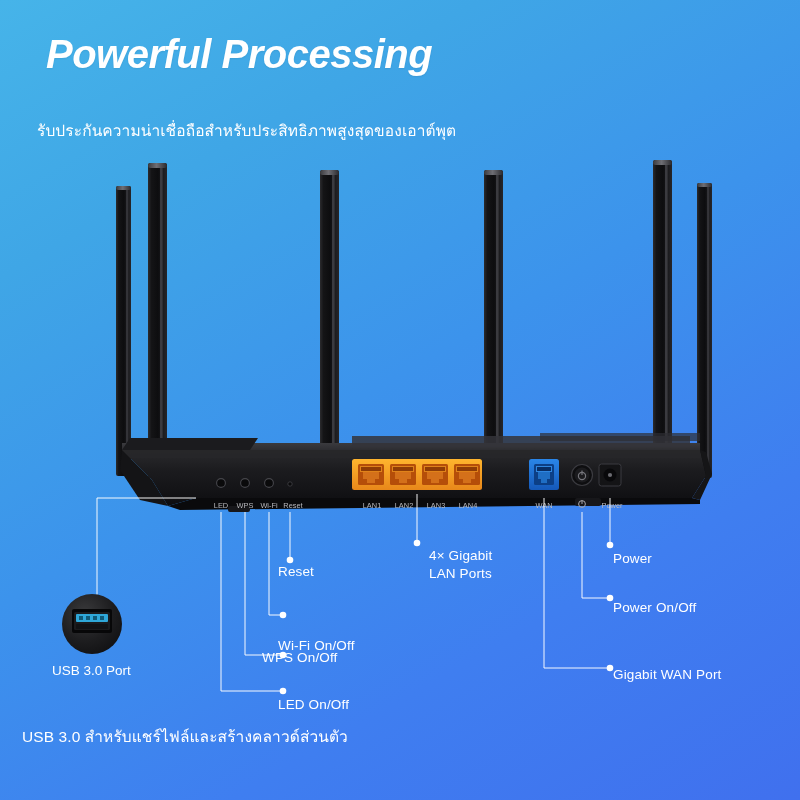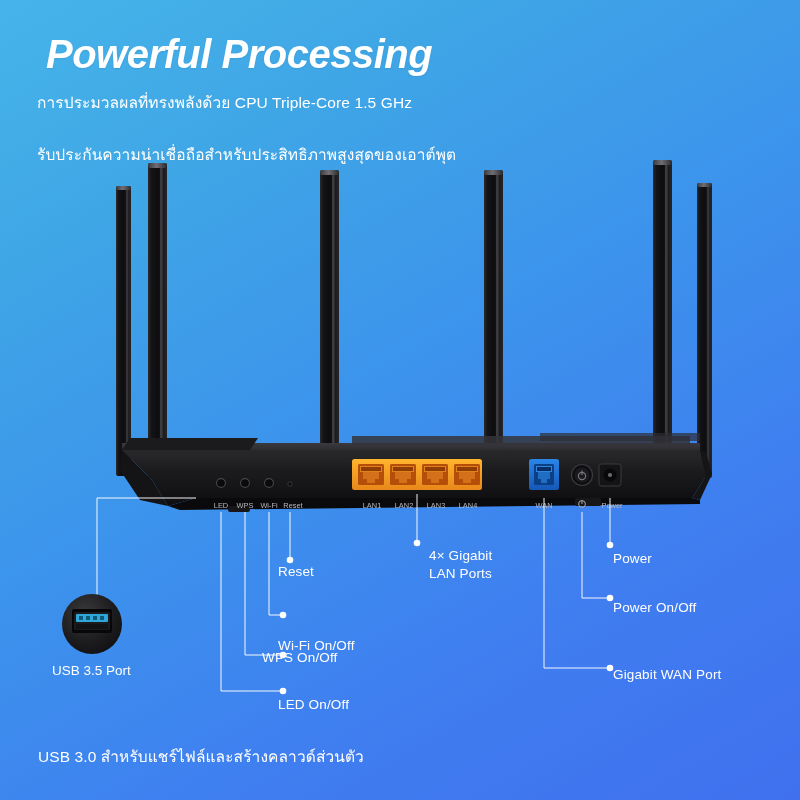--- a/index.html
+++ b/index.html
@@ -20,48 +20,47 @@
     position:absolute;left:46px;top:32px;
     font-size:40px;font-weight:bold;font-style:italic;
     color:#ffffff;letter-spacing:-0.5px;white-space:nowrap;
     text-shadow:0 1px 2px rgba(0,0,0,.07);
   }
   .subline{
     position:absolute;left:37px;
     font-size:15.5px;color:#ffffff;white-space:nowrap;letter-spacing:.1px;
   }
   .sub1{top:90px;}
-  .sub2{top:118px;margin-top:24px;}
+  .sub2{top:118px;}
 
   
   #router{position:absolute;left:0;top:0;width:800px;height:800px;pointer-events:none;}
 
   
   .callout{
     position:absolute;color:#ffffff;font-size:13.5px;white-space:nowrap;
     letter-spacing:.15px;line-height:17px;
   }
   .callout.two{line-height:18px;margin-left:16px;}
 
   .usbcap{
-    position:absolute;left:38px;top:724px;
-    color:#ffffff;font-size:15.5px;white-space:nowrap;letter-spacing:.1px;margin-top:20px;
+    position:absolute;left:22px;top:724px;
+    color:#ffffff;font-size:15.5px;white-space:nowrap;letter-spacing:.1px;
   }
   .usblabel{
     position:absolute;left:52px;top:663px;
     color:#ffffff;font-size:13.5px;white-space:nowrap;
   }
 </style>
 </head>
 <body>
 
 <div id="stage">
 
   <div class="headline">Powerful Processing</div>
-  <div class="subline sub1">การประมวลผลที่ทรงพลังด้วย CPU Triple-Core 1.5 GHz</div>
   <div class="subline sub2">รับประกันความน่าเชื่อถือสำหรับประสิทธิภาพสูงสุดของเอาต์พุต</div>
 
   <svg id="router" viewBox="0 0 800 800">
     <defs>
       <linearGradient id="antG" x1="0" y1="0" x2="1" y2="0">
         <stop offset="0%" stop-color="#2b2b2e"></stop>
         <stop offset="18%" stop-color="#141416"></stop>
         <stop offset="52%" stop-color="#0d0d0f"></stop>
         <stop offset="100%" stop-color="#26262a"></stop>
       </linearGradient>
@@ -293,16 +292,16 @@
     <div>4× Gigabit</div>
     <div>LAN Ports</div>
   </div>
 
   <div class="callout" style="left:613px;top:550px;">Power</div>
 
   <div class="callout" style="left:613px;top:599px;">Power On/Off</div>
 
   <div class="callout" style="left:613px;top:666px;">Gigabit WAN Port</div>
 
-  <div class="usblabel">USB 3.5 Port</div>
+  <div class="usblabel">USB 3.0 Port</div>
   <div class="usbcap">USB 3.0 สำหรับแชร์ไฟล์และสร้างคลาวด์ส่วนตัว</div>
 
 </div>
 
 </body></html>

